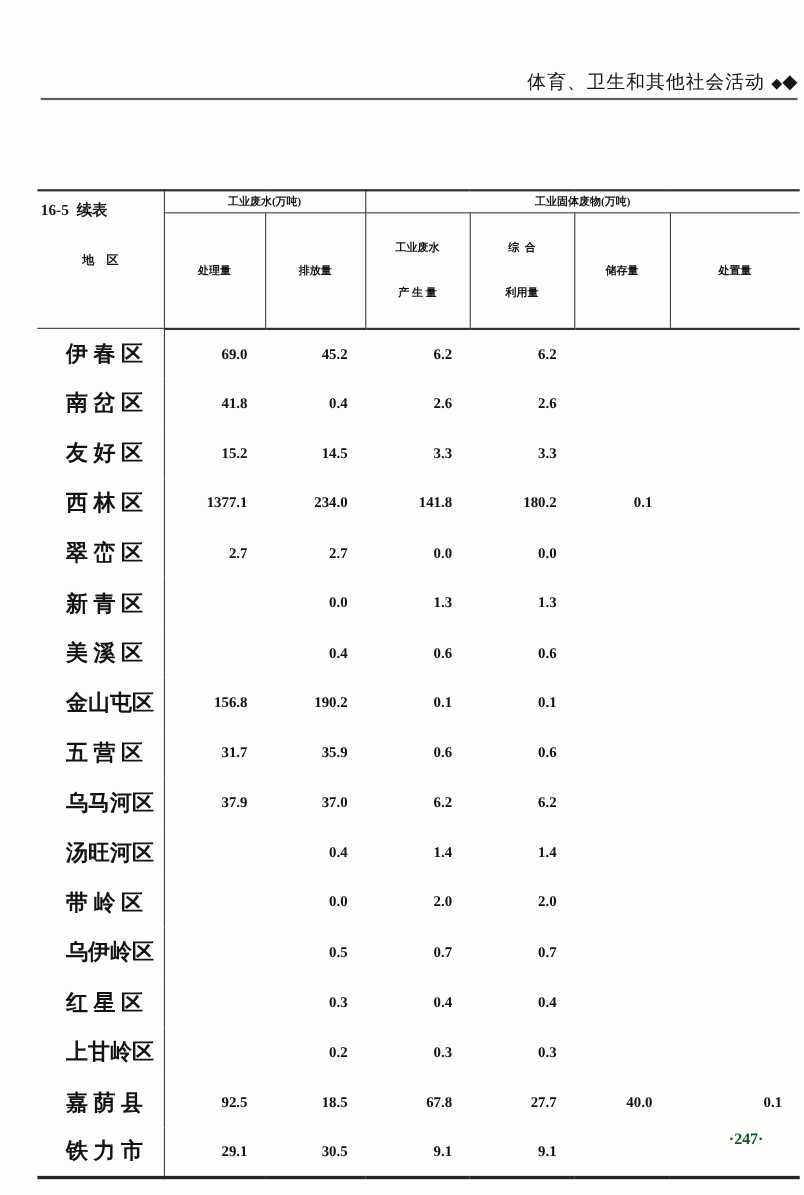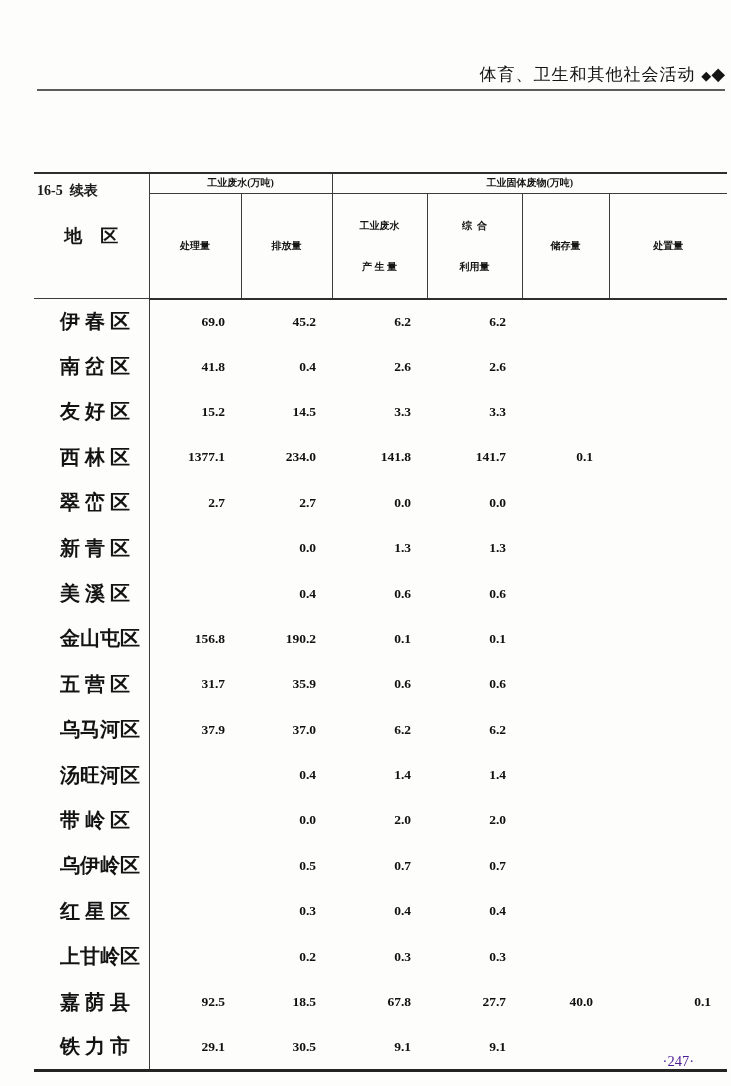--- a/index.html
+++ b/index.html
@@ -64,21 +64,21 @@
   thead th {
     font-weight: bold;
     font-size: 10px;
     color: #161616;
     white-space: pre;
     text-align: center;
     vertical-align: middle;
   }
   th.region-head {
     border-right: 1px solid #3c3c3c;
-    font-size: 18px;
+    font-size: 11px;
   }
   tr.group-row { height: 20px; }
   tr.group-row th { border-bottom: 1px solid #3c3c3c; }
   th.g1 { border-right: 1px solid #3c3c3c; }
   tr.sub-row { height: 46px; }
   tr.sub-row th { border-bottom: 2px solid #2e2e2e; }
   th.b-r { border-right: 1px solid #3c3c3c; }
   .two-line div { line-height: 19px; }
 
   tbody td {
@@ -97,25 +97,25 @@
   td.num {
     text-align: right;
     padding-right: 16px;
     font-family: "Liberation Serif", serif;
     color: #111;
   }
 
   
   .page-number {
     position: absolute;
-    top: 1053px;
+    top: 1028px;
     right: 37px;
     font-size: 14.5px;
-    font-weight: normal;
-    color: #4c1d95;
+    font-weight: bold;
+    color: #14532d;
   }
 </style>
 </head>
 <body>
 
 <div class="running-head"><span>体育、卫生和其他社会活动 </span><span class="d1">◆</span><span class="d2">◆</span></div>
 <div class="head-rule"></div>
 
 <div class="caption">16-5  续表</div>
 
@@ -176,21 +176,21 @@
         <td class="num">3.3</td>
         <td class="num">3.3</td>
         <td class="num"></td>
         <td class="num"></td>
       </tr>
       <tr>
         <td class="region">西 林 区</td>
         <td class="num">1377.1</td>
         <td class="num">234.0</td>
         <td class="num">141.8</td>
-        <td class="num">141.7</td>
+        <td class="num">180.2</td>
         <td class="num">0.1</td>
         <td class="num"></td>
       </tr>
       <tr>
         <td class="region">翠 峦 区</td>
         <td class="num">2.7</td>
         <td class="num">2.7</td>
         <td class="num">0.0</td>
         <td class="num">0.0</td>
         <td class="num"></td>

